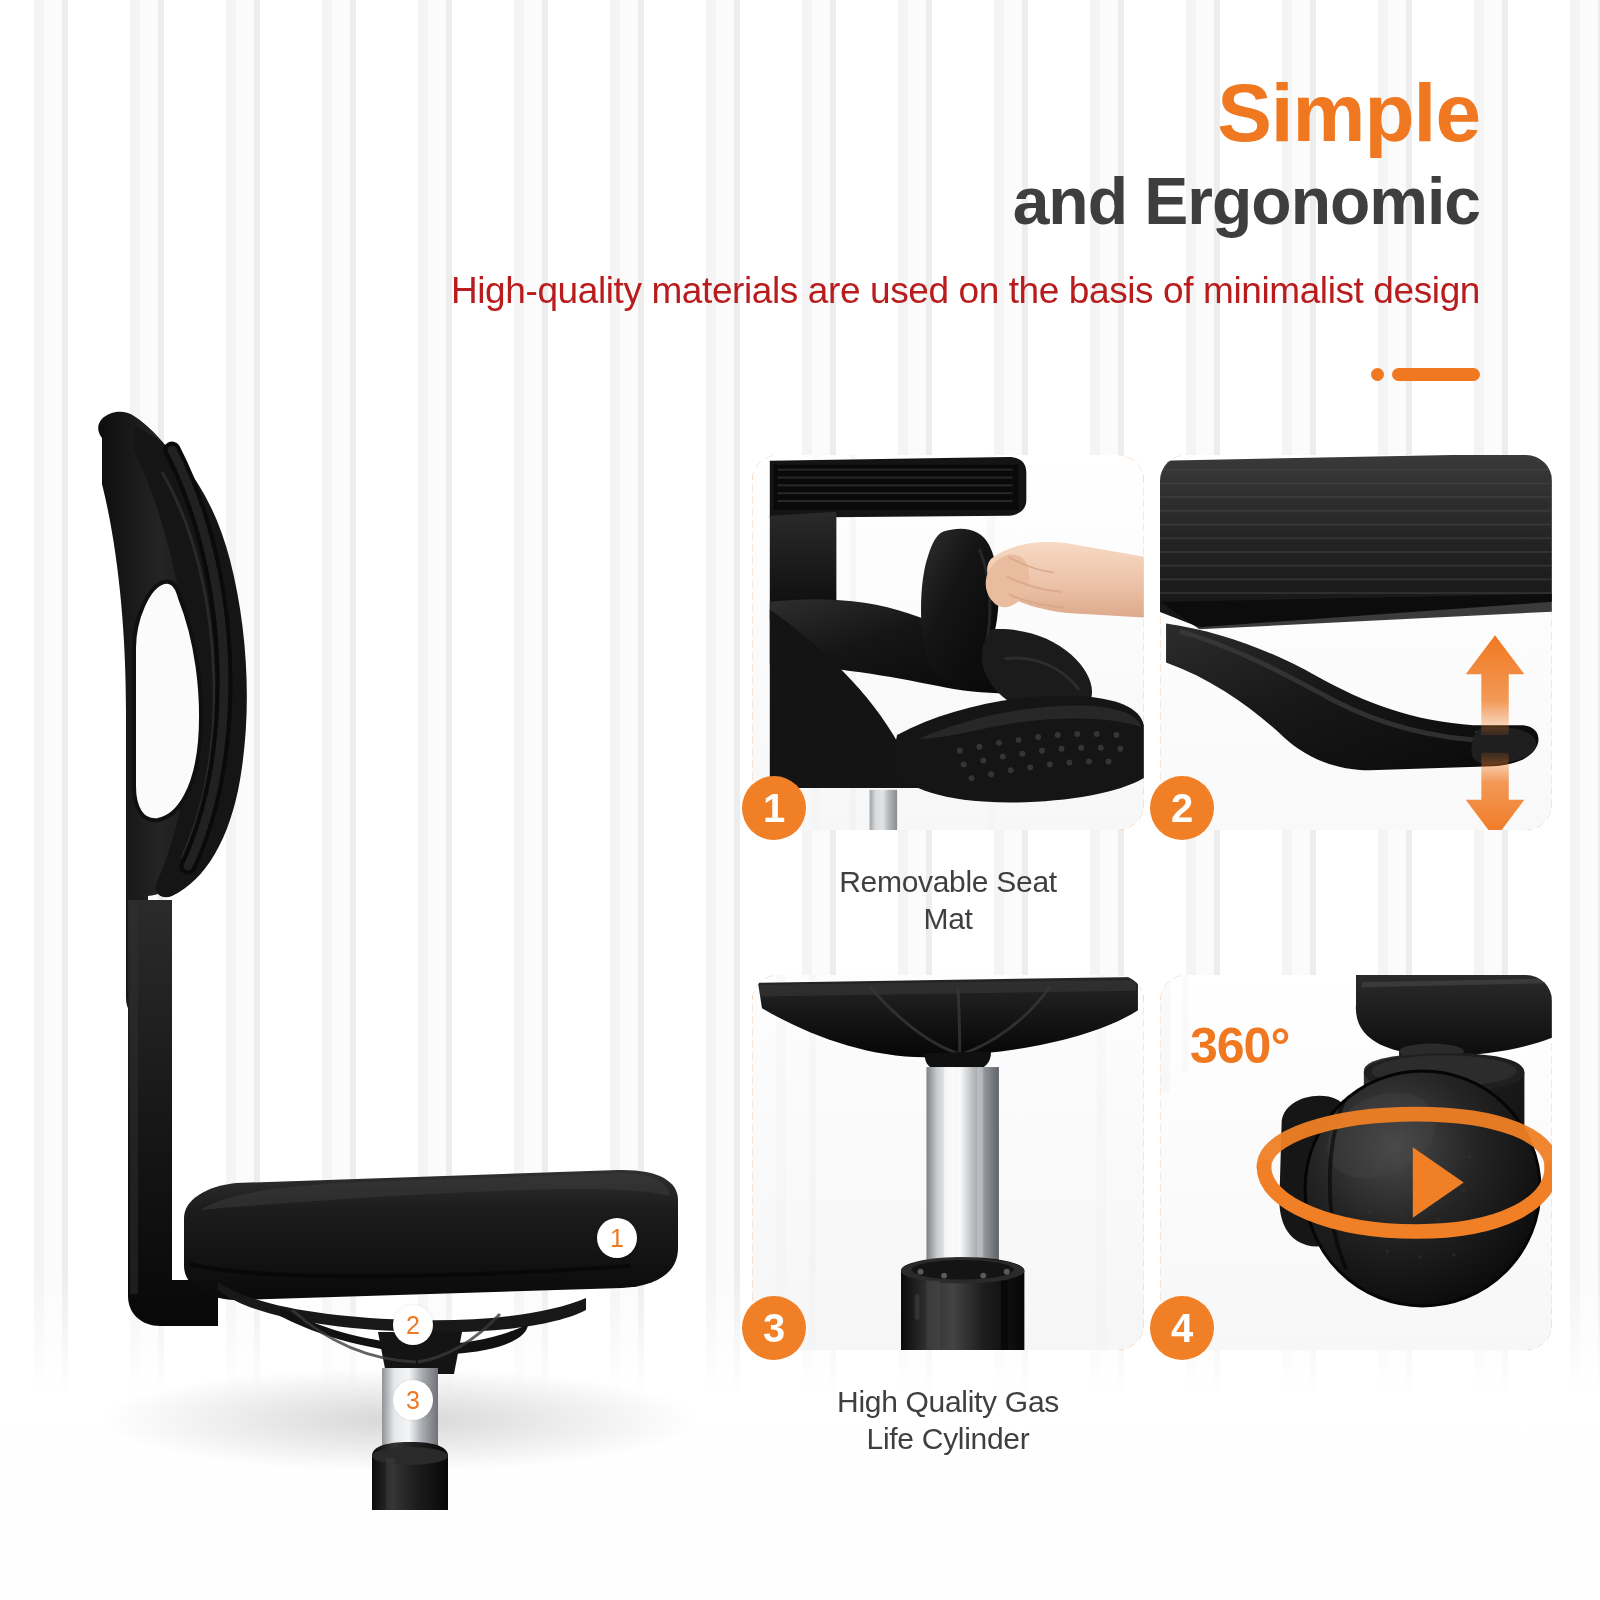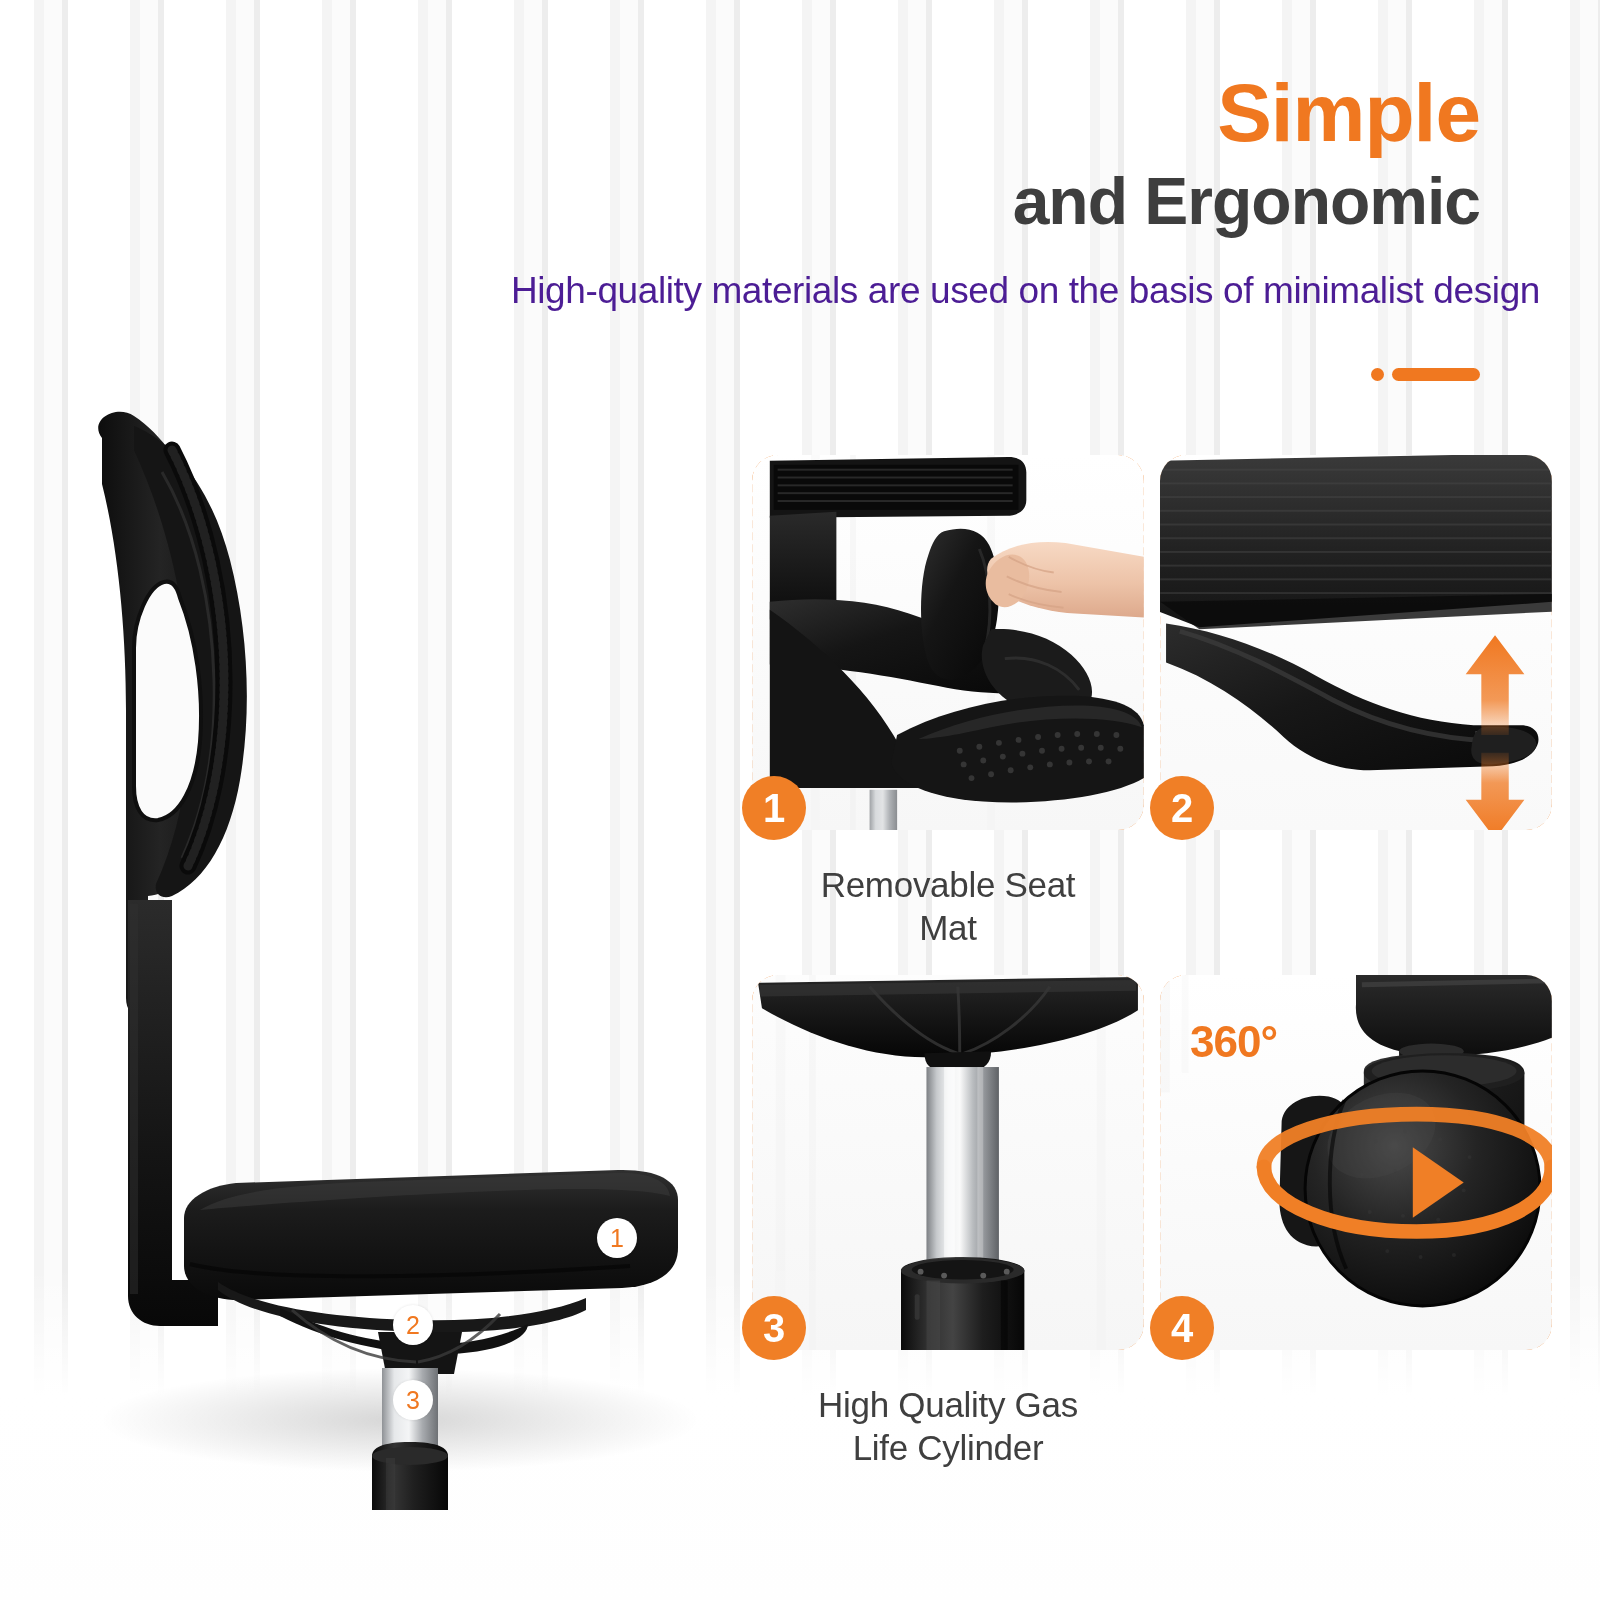--- a/index.html
+++ b/index.html
@@ -55,24 +55,24 @@
     color: #F07820;
     margin-top: 72px;
   }
   #title-ergonomic {
     font-size: 66px;
     color: #3e3e3e;
     margin-top: 14px;
   }
   #subtitle {
     text-align: right;
-    padding-right: 60px;
+    padding-right: 120px;
     margin-top: 36px;
     font-size: 37px;
-    color: #4c1d95;
+    color: #b91c1c;
     letter-spacing: -0.4px;
     white-space: nowrap;
   }
   #accent-rule {
     position: absolute;
     right: 120px;
     top: 368px;
     display: flex;
     align-items: center;
     gap: 8px;
@@ -164,33 +164,33 @@
     font-weight: bold;
     display: flex;
     align-items: center;
     justify-content: center;
     z-index: 4;
   }
 
   .feature-label {
     margin-top: 34px;
     text-align: center;
-    font-size: 35px;
+    font-size: 30px;
     color: #3f3f3f;
     line-height: 1.22;
     letter-spacing: -0.3px;
     white-space: pre-line;
   }
 
   
   #deg-360 {
     position: absolute;
     left: 26px;
     top: 38px;
-    font-size: 44px;
+    font-size: 50px;
     font-weight: bold;
     color: #F07820;
     z-index: 3;
     letter-spacing: -1px;
   }
 </style>
 </head>
 <body>
 
 <div id="bg"></div>

